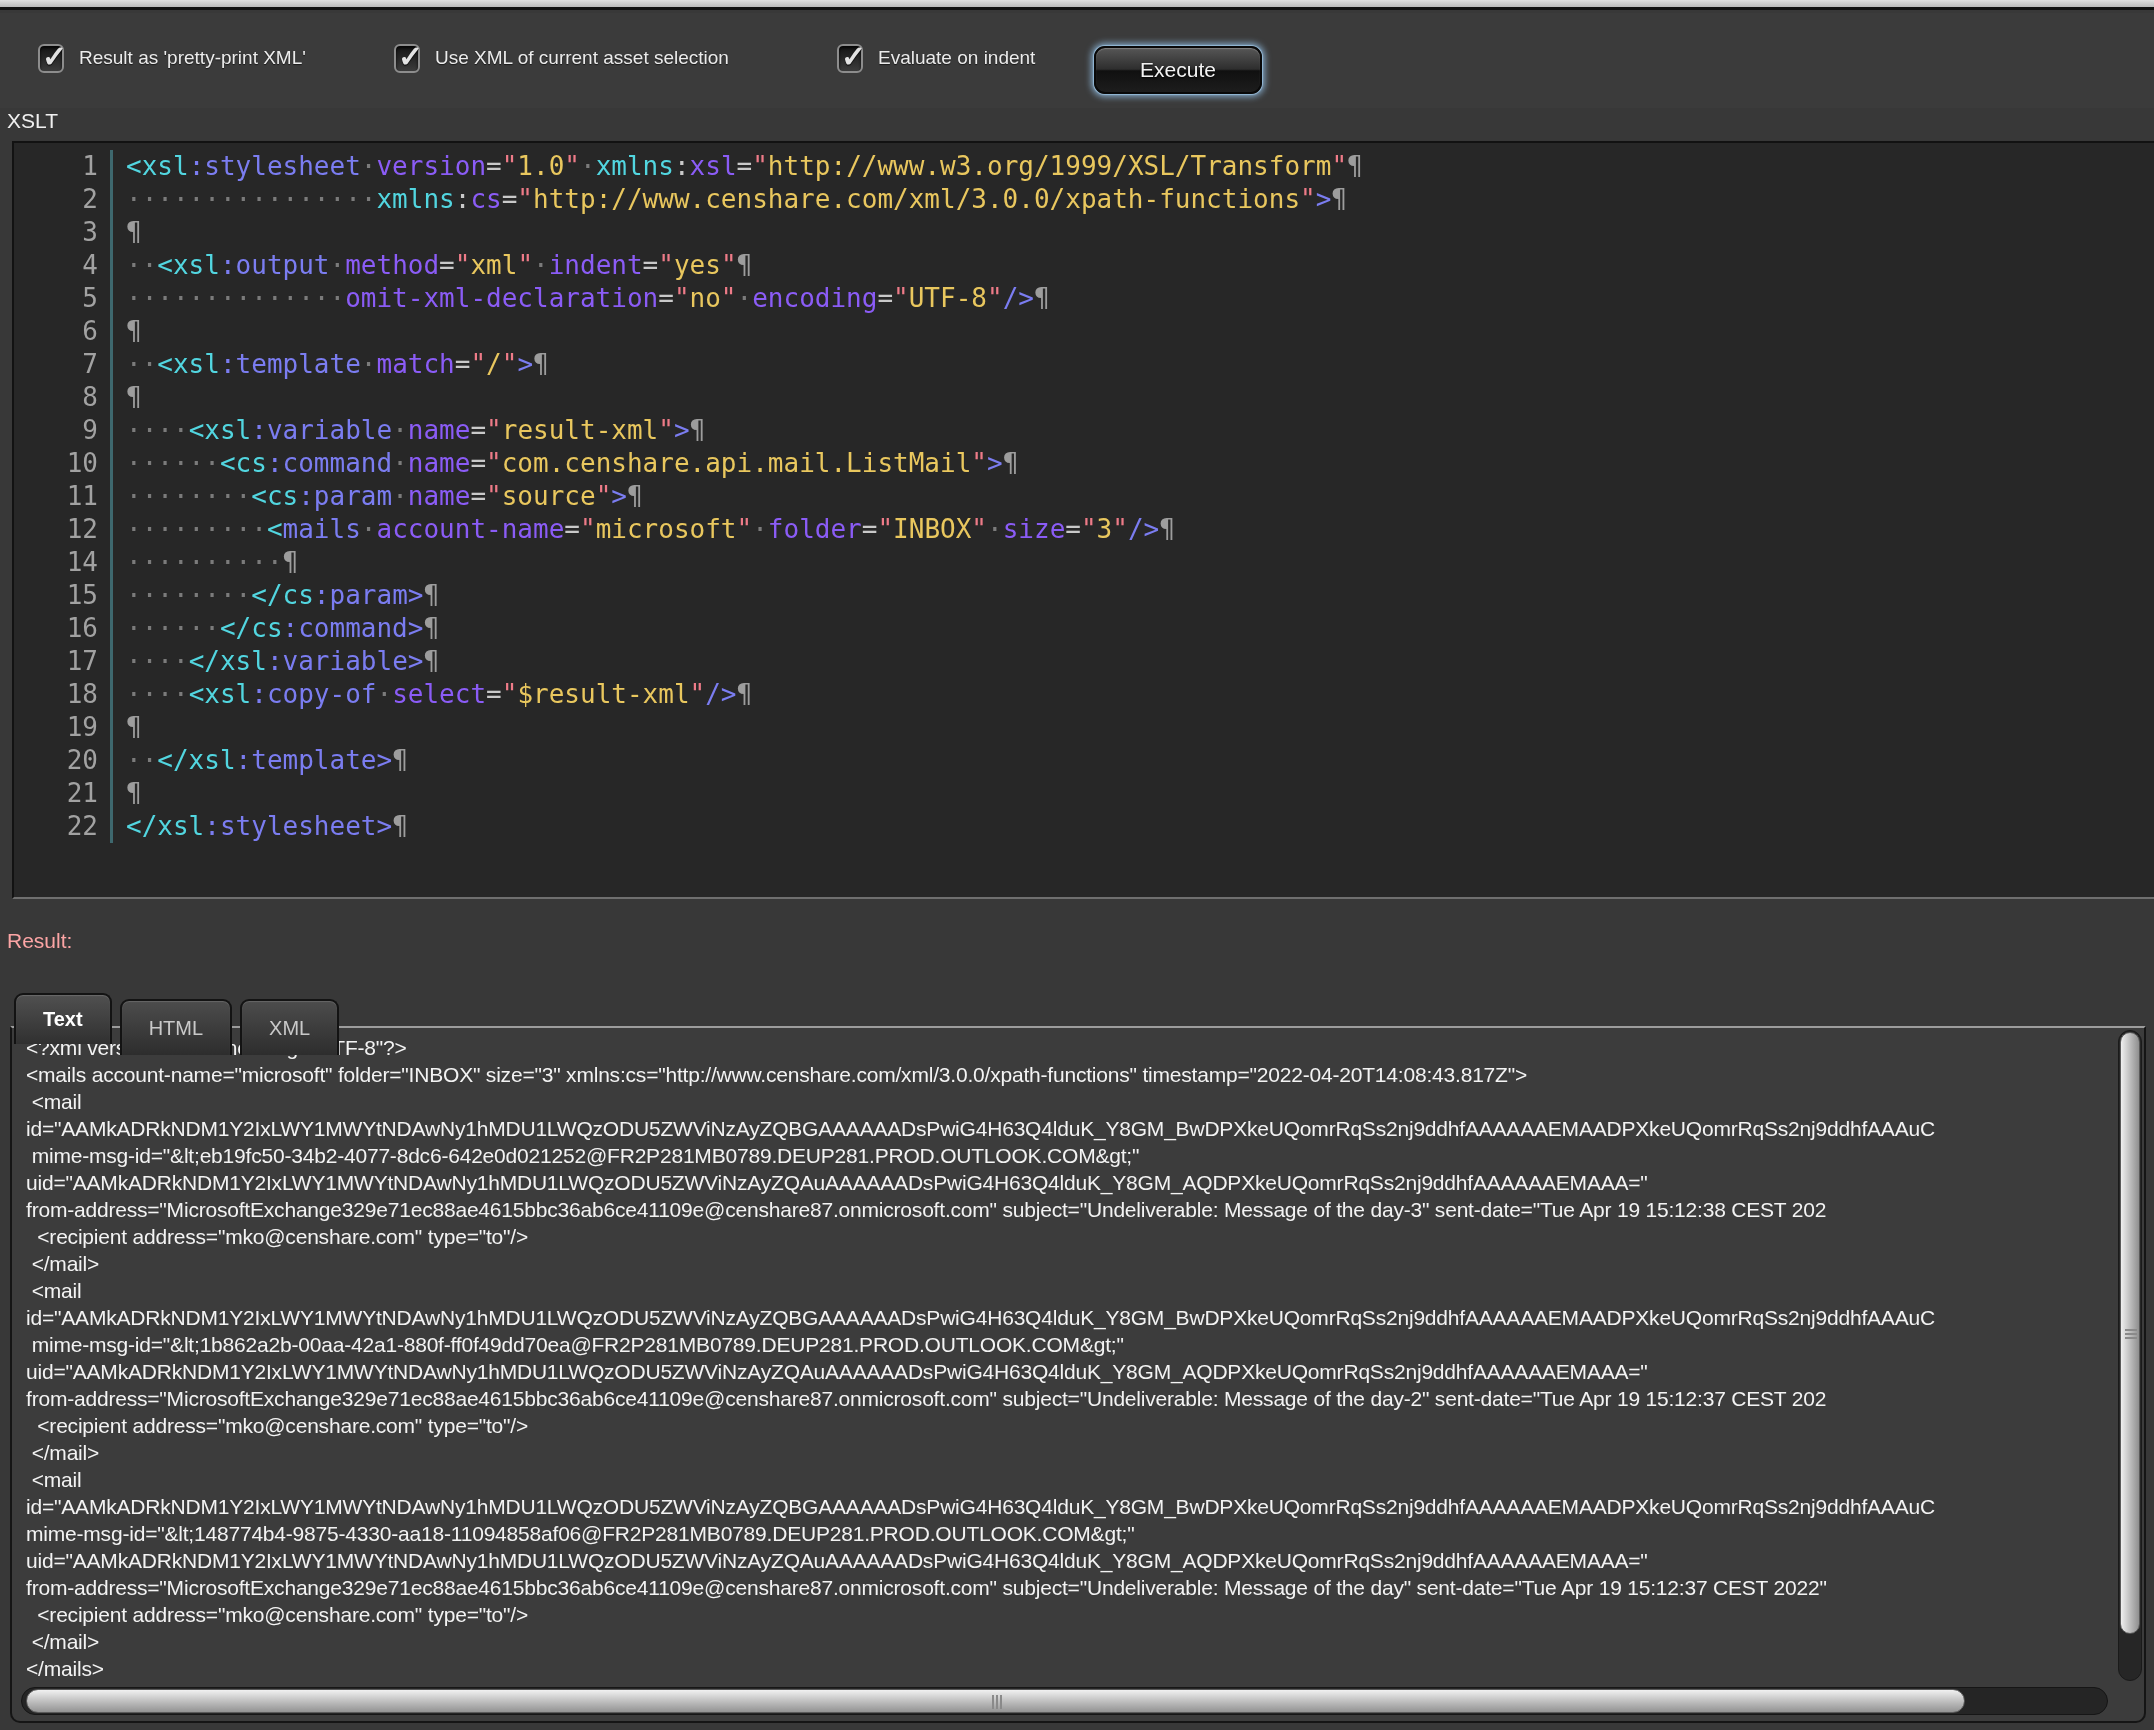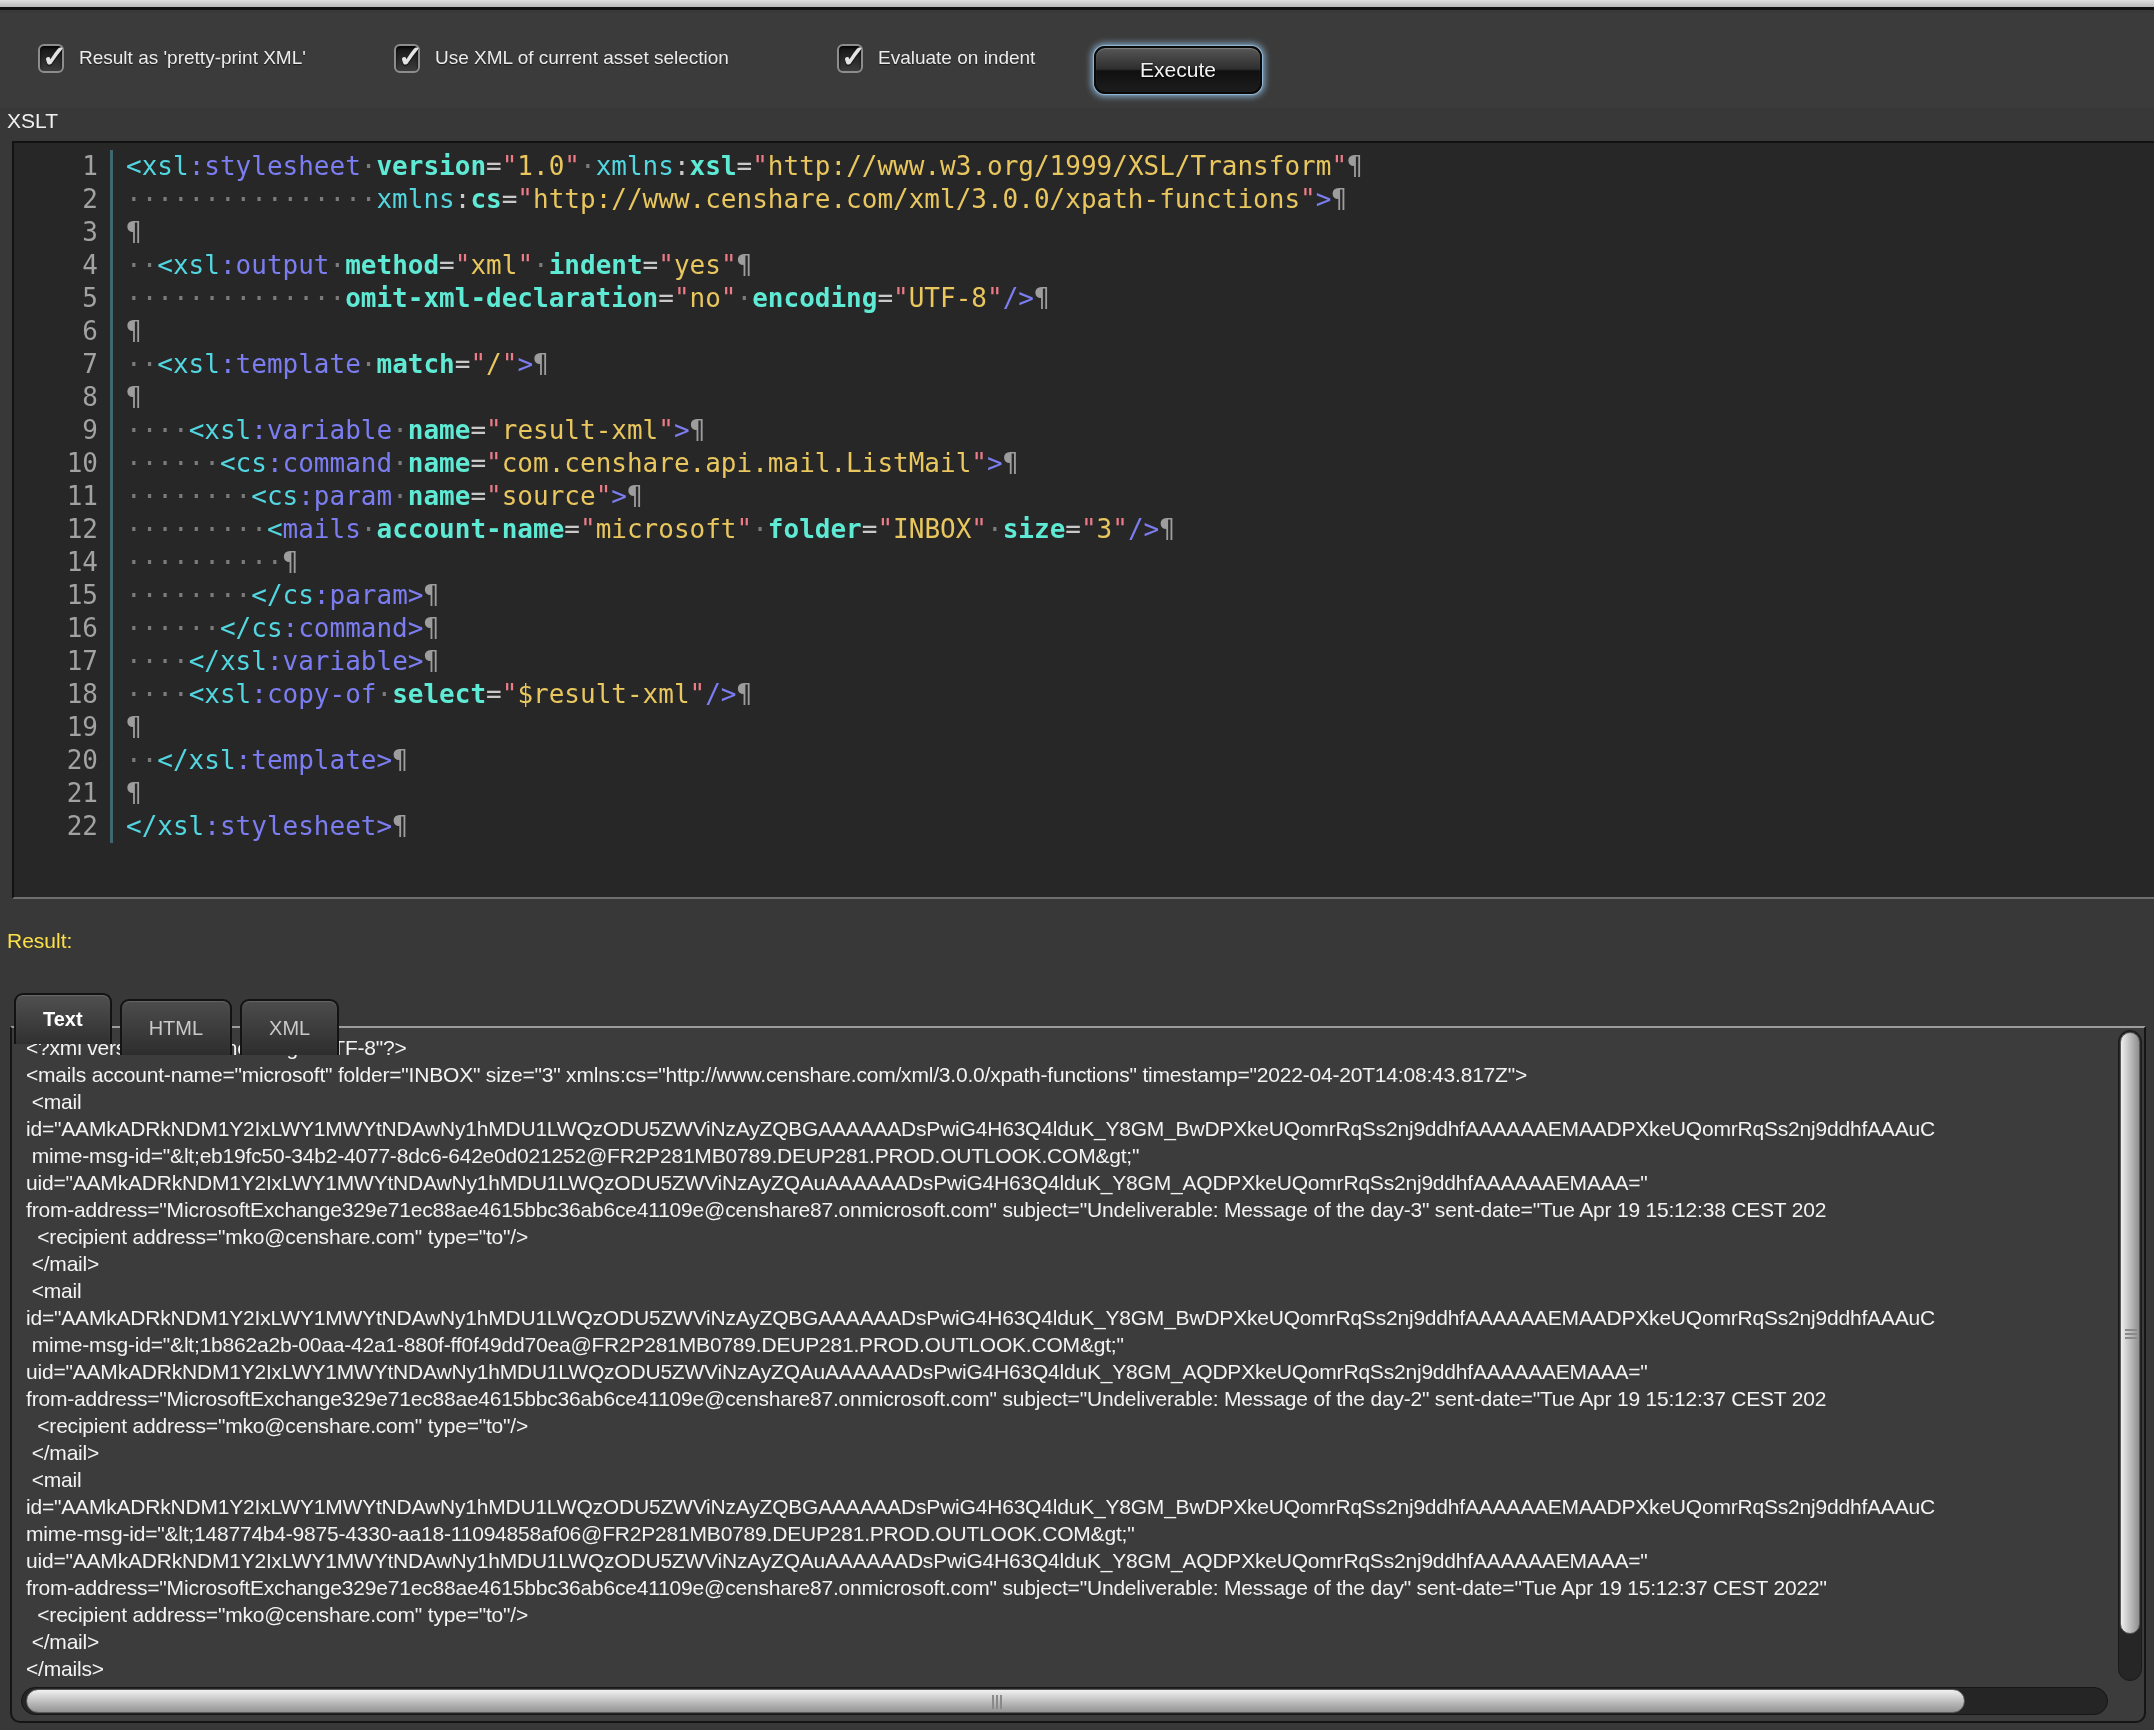--- a/index.html
+++ b/index.html
@@ -32,29 +32,29 @@
   .xslt-label { position:absolute; left:7px; top:109px; color:#f0f0f0; font-size:21px; }
   .editor { position:absolute; left:12px; top:141px; width:2142px; height:758px;
             background:#272727; border-top:2px solid #121212; border-left:2px solid #121212;
             border-bottom:2px solid #6f6f6f; overflow:hidden;
             font-family:"DejaVu Sans Mono", monospace; font-size:26px; line-height:33px; padding-top:7px; }
   .code-line { white-space:pre; height:33px; }
   .ln-no { display:inline-block; width:99px; padding-right:12px; text-align:right; color:#a2a2a2;
            border-right:3px solid #3e686e; margin-right:13px; }
   .tk-c { color:#52d6e0; } 
   .tk-p { color:#7b7df1; } 
-  .tk-a { color:#5eead4;font-weight:bold; } 
+  .tk-a { color:#8b5cf6; } 
   .tk-e { color:#c9c9c9; } 
   .tk-q { color:#ee7b88; } 
   .tk-v { color:#e9c75e; } 
   .tk-d { color:#7b7b7b; } 
   .tk-n { color:#9d9d9d; } 
 
   
-  .result-label { position:absolute; left:7px; top:929px; color:#fde047; font-size:21px;text-align:right; }
+  .result-label { position:absolute; left:7px; top:929px; color:#fca5a5; font-size:21px;text-align:right; }
   .tabs { position:absolute; left:14px; top:977px; height:51px; display:flex; align-items:flex-start; z-index:3; }
   .tab { position:relative; margin-right:8px; padding:0 27px; height:56px; margin-top:22px;
          display:flex; align-items:center; justify-content:center;
          background:linear-gradient(#4c4c4c,#2d2d2d); border:2px solid #131313; border-bottom:none;
          border-radius:9px 9px 0 0; color:#c9c9c9; font-size:20px; cursor:pointer;
          box-shadow:inset 0 1px 1px rgba(255,255,255,.15); }
   .tab.active { margin-top:16px; height:51px; color:#ffffff; font-weight:bold;
                 background:linear-gradient(#505050,#303030); }
 
   .result-panel { position:absolute; left:10px; top:1026px; width:2136px; height:697px;

